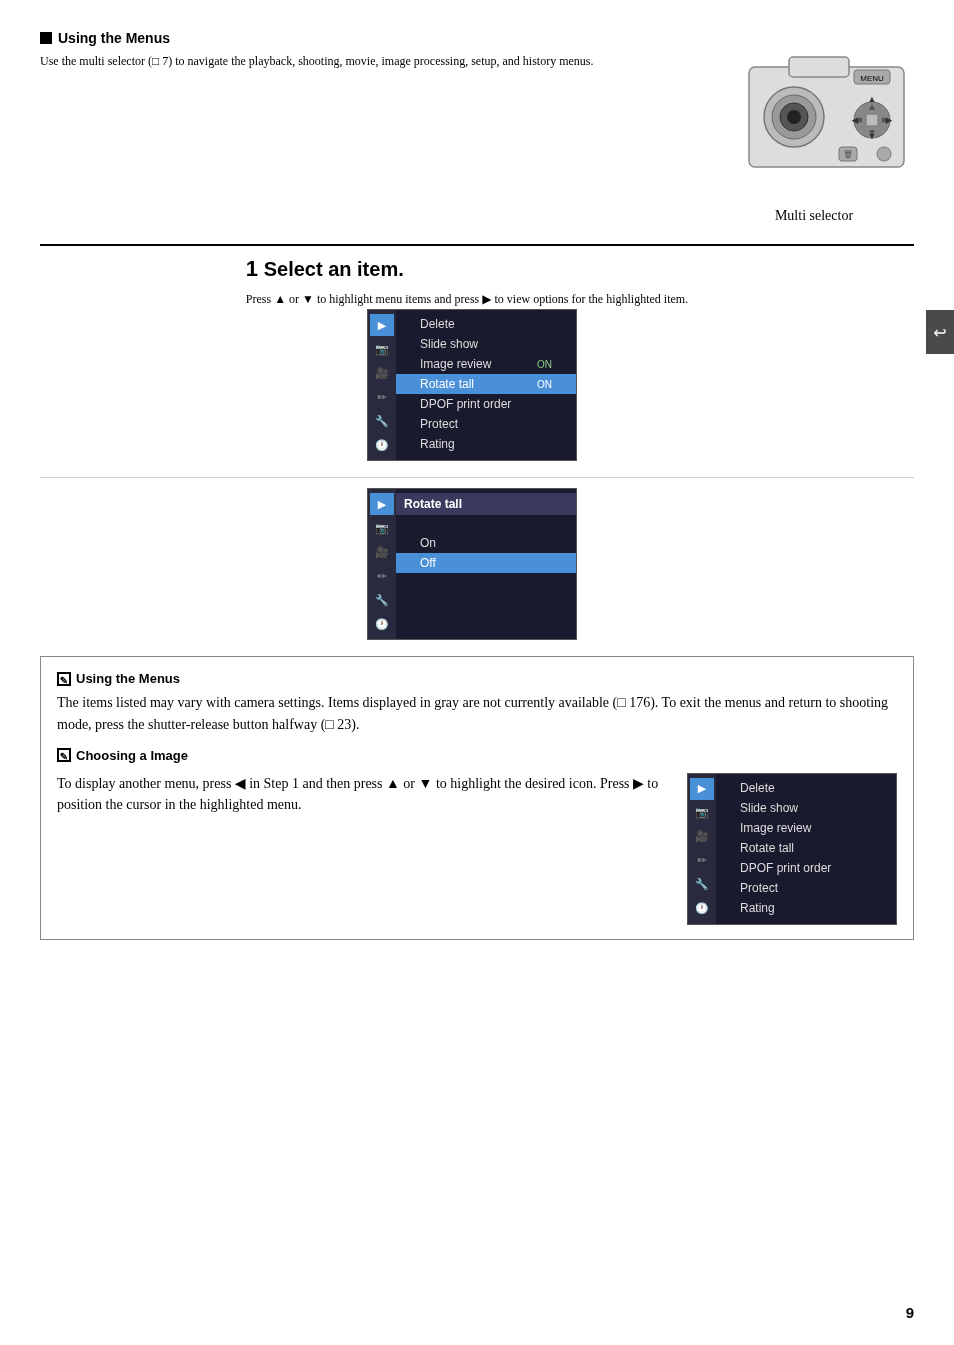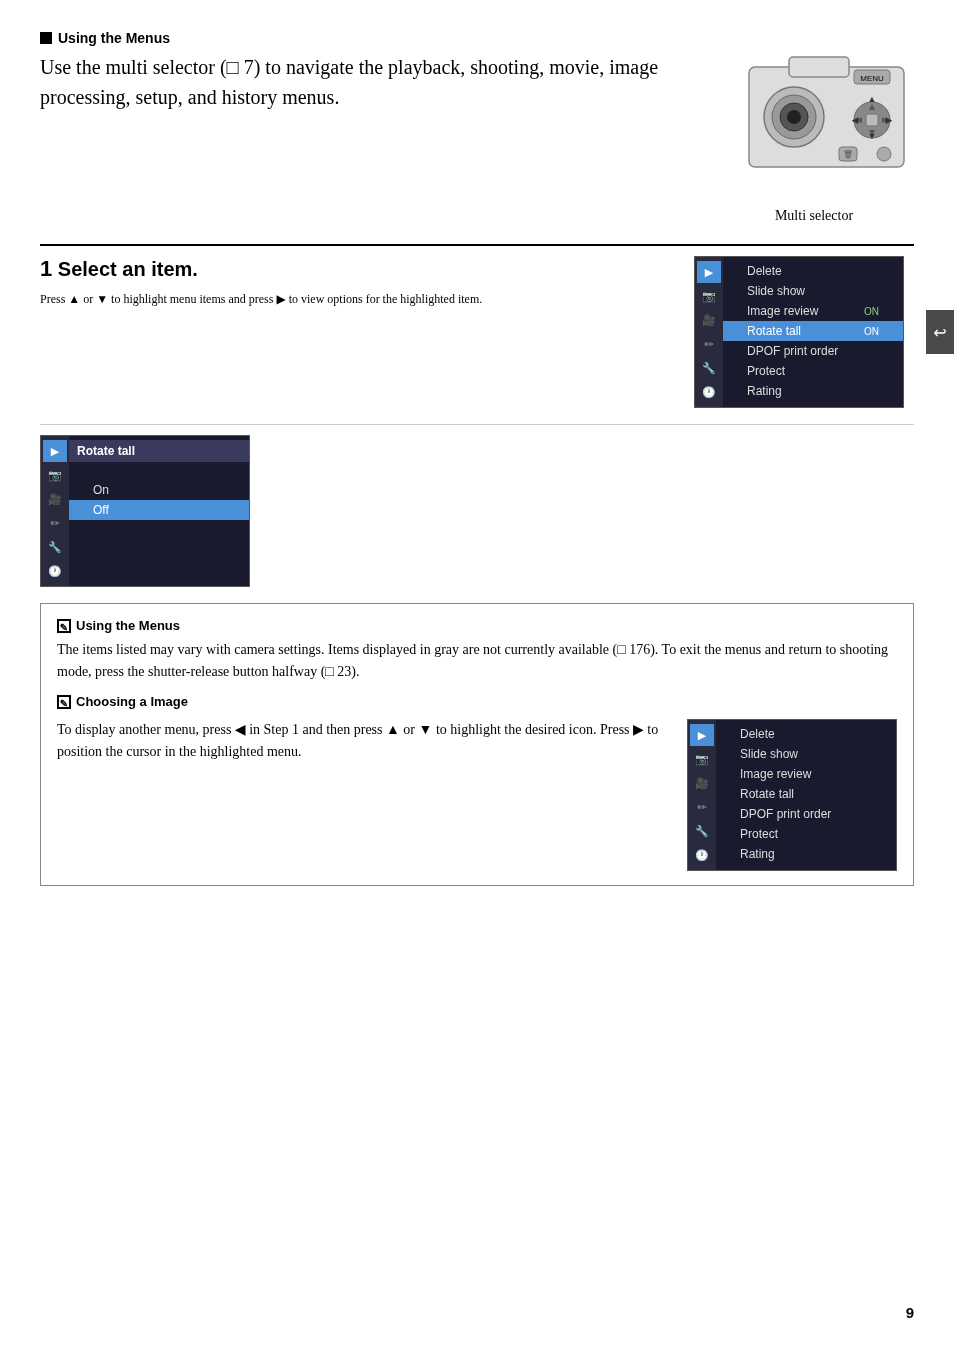--- a/index.html
+++ b/index.html
@@ -37,21 +37,21 @@
     }
 
     
     .intro-block {
       display: flex;
       align-items: flex-start;
       margin-bottom: 20px;
     }
     .intro-text {
       flex: 1;
-      font-size: 20px;
+      font-size: 12px;
       line-height: 1.5;
       padding-right: 20px;
     }
     .camera-diagram {
       width: 200px;
       flex-shrink: 0;
       text-align: center;
     }
 
     
@@ -62,22 +62,23 @@
     }
     .divider-thin {
       border: none;
       border-top: 1px solid #ccc;
       margin: 16px 0 10px 0;
     }
 
     
     .step-block {
       display: flex;
-      align-items: flex-start;
+      align-items: center;
       margin-bottom: 14px;
+      flex-direction: column;
     }
     .step-left {
       flex: 1;
       padding-right: 20px;
     }
     .step-title {
       font-family: Arial, sans-serif;
       font-size: 20px;
       font-weight: bold;
       margin-bottom: 8px;

